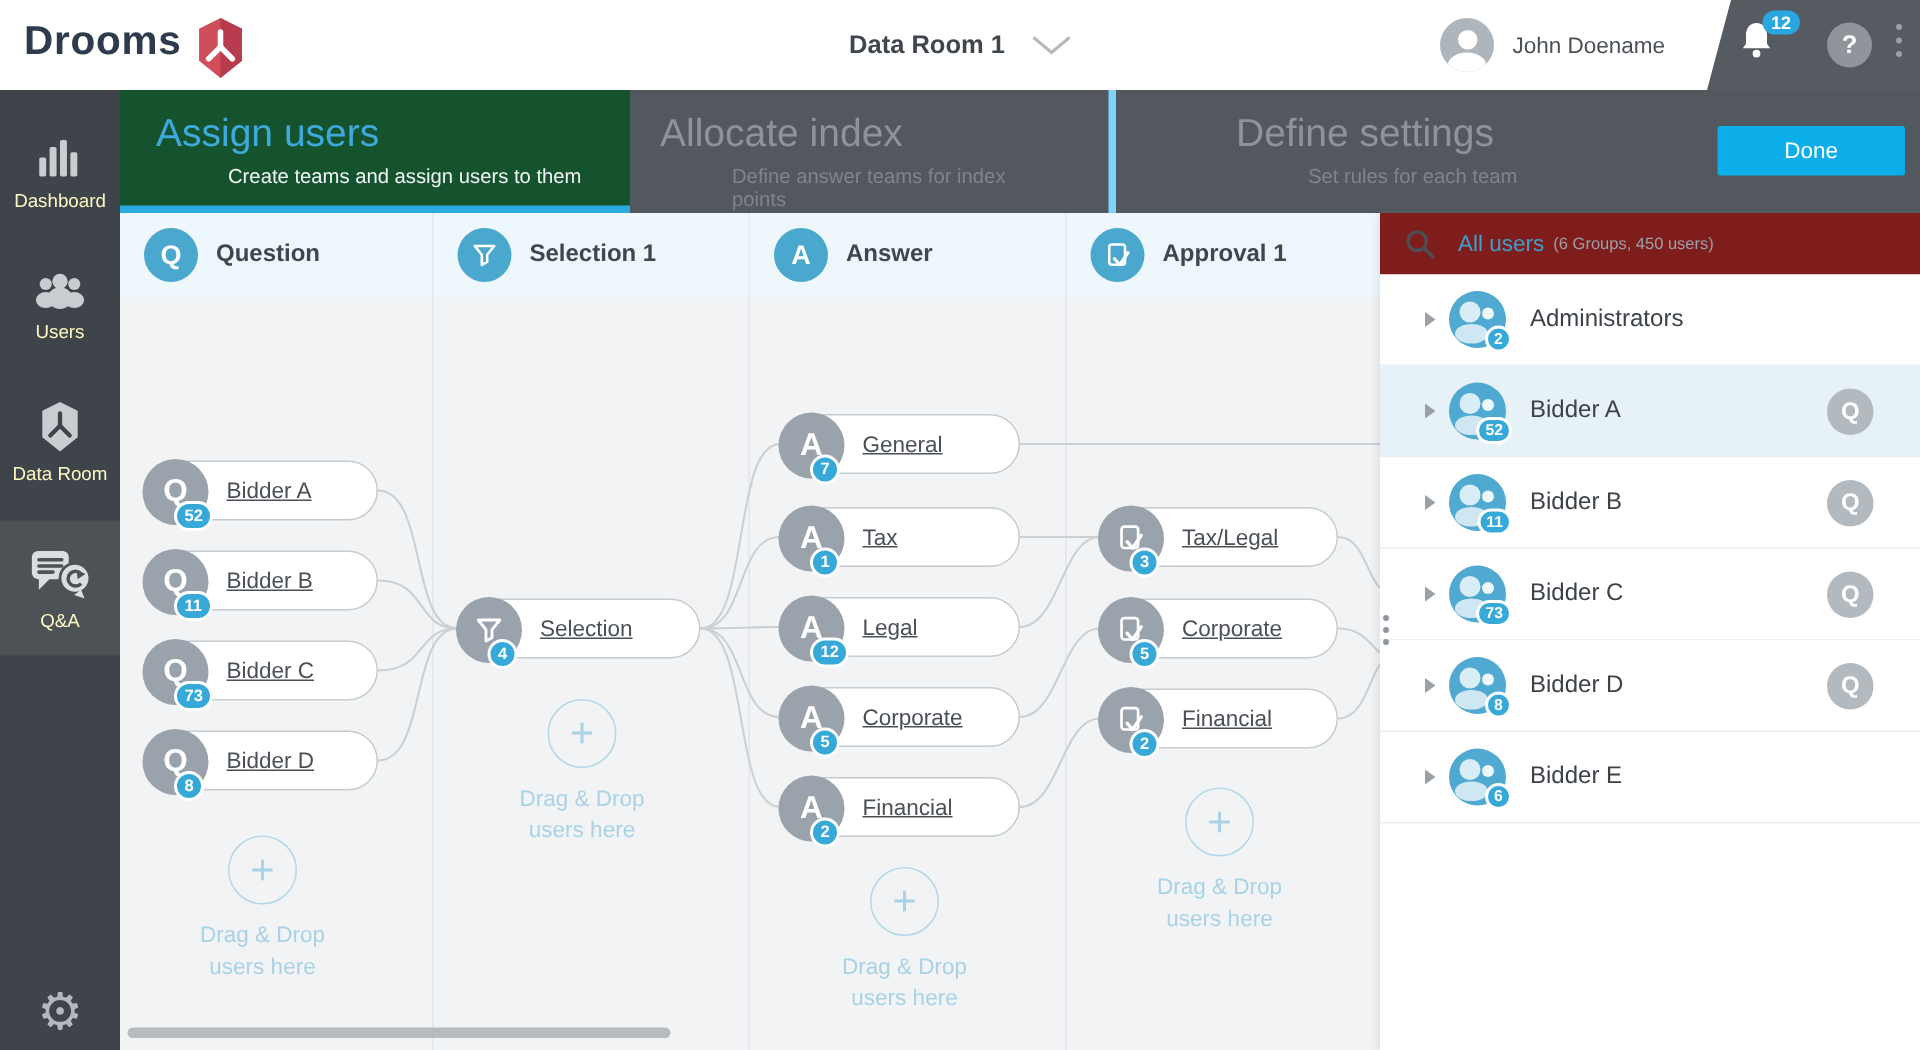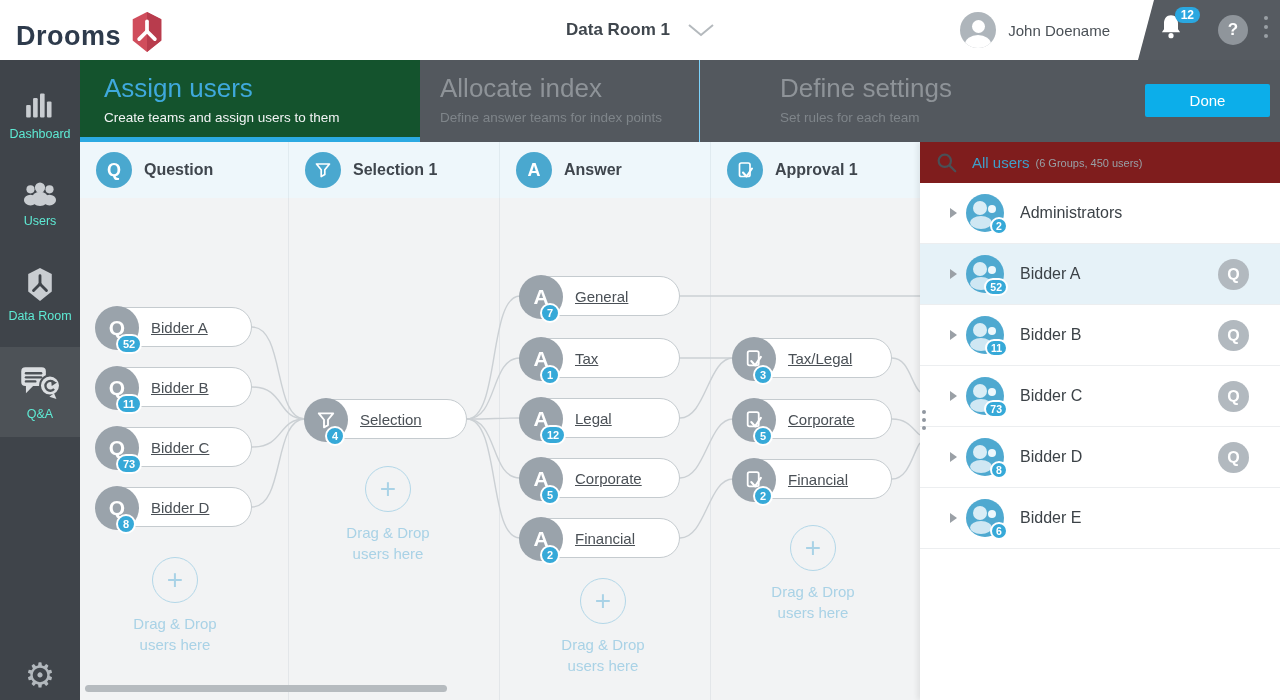--- a/index.html
+++ b/index.html
@@ -1,21 +1,21 @@
 <!DOCTYPE html>
 <html><head>
 <meta charset="utf-8">
 <style>
   * { margin:0; padding:0; box-sizing:border-box; }
   html,body { width:1280px; height:700px; overflow:hidden; }
   body { font-family:"Liberation Sans", sans-serif; position:relative; background:#f2f3f4; }
 
   
   .topbar { position:absolute; top:0; left:0; width:1280px; height:60px; background:#fff; z-index:30; }
-  .logo { position:absolute; left:16px; top:12px; display:flex; align-items:flex-end; gap:8px; }
+  .logo { position:absolute; left:16px; top:12px; display:flex; align-items:flex-start; gap:8px; }
   .logo-text { font-size:27px; font-weight:bold; color:#2e3b4c; letter-spacing:.5px; }
   .room-select { position:absolute; left:0; right:0; top:0; height:60px; display:flex; align-items:center; justify-content:center; gap:18px; pointer-events:none; }
   .room-select > * { pointer-events:auto; }
   .room-label { font-size:17px; font-weight:bold; color:#3f464d; }
   .user-chip { position:absolute; right:170px; top:12px; display:flex; align-items:center; gap:12px; }
   .avatar { width:36px; height:36px; border-radius:50%; background:#aeb5bb; overflow:hidden; position:relative; }
   .avatar .head { position:absolute; left:12px; top:8px; width:13px; height:13px; border-radius:50%; background:#fff; }
   .avatar .shoulders { position:absolute; left:5px; top:23px; width:26px; height:18px; border-radius:50%; background:#fff; }
   .user-name { font-size:15px; color:#4a5056; }
   .topbar-dark { position:absolute; top:0; right:0; width:142px; height:60px; background:#565b61; clip-path:polygon(16px 0, 142px 0, 142px 60px, 0 60px); }
@@ -24,31 +24,31 @@
   .help-circle { position:absolute; left:80px; top:15px; width:30px; height:30px; border-radius:50%; background:#8f959b; color:#fff; font-size:17px; font-weight:bold; display:flex; align-items:center; justify-content:center; cursor:pointer; }
   .kebab { position:absolute; left:126px; top:16px; display:flex; flex-direction:column; gap:5px; cursor:pointer; }
   .kebab i { width:4px; height:4px; border-radius:50%; background:#9aa0a5; }
 
   
   .tabbar { position:absolute; top:60px; left:0; width:1280px; height:82px; background:#53585e; z-index:20; }
   .tab { position:absolute; top:0; height:82px; cursor:pointer; }
   .tab-active { left:80px; width:340px; background:#14532d; padding:13px 0 0 24px; }
   .tab-active::after { content:""; position:absolute; left:0; bottom:0; width:100%; height:5px; background:#2baae2; }
   .tab2 { left:420px; width:280px; padding:13px 0 0 20px; }
-  .tab3 { left:699px; width:420px; padding:13px 0 0 80px; border-left:1px solid #7dd3fc; }
+  .tab3 { left:739px; width:420px; padding:13px 0 0 80px; border-left:5px solid #7dd3fc; }
   .tab-title { font-size:26px; color:#8e9398; font-weight:400; }
   .tab-active .tab-title { color:#3fa9dc; }
-  .tab-sub { font-size:13.5px; margin-top:6px; color:#7f858a; }
+  .tab-sub { font-size:13.5px; margin-top:6px; color:#7f858a;margin-left:48px; }
   .tab-active .tab-sub { color:#f2f4f5; }
   .done-btn { position:absolute; right:10px; top:24px; width:125px; height:33px; background:#0caeea; color:#fff; font-size:15px; border:none; border-radius:2px; cursor:pointer; font-family:inherit; }
 
   
   .sidebar { position:absolute; top:60px; left:0; width:80px; height:640px; background:#3f444a; z-index:25; }
   .side-item { width:80px; padding:14px 0 12px; display:flex; flex-direction:column; align-items:center; gap:8px; cursor:pointer; }
-  .side-item .lbl { font-size:12.5px; color:#5eead4; }
+  .side-item .lbl { font-size:12.5px; color:#fef9c3; }
   .side-item.active { background:#4d5257; padding:18px 0 16px; }
   .side-gear { position:absolute; bottom:8px; left:0; width:80px; text-align:center; font-size:34px; color:#b2b8bd; cursor:pointer; line-height:1; }
 
   
   .flow { position:absolute; left:80px; top:142px; width:840px; height:558px; background:#f2f3f4; overflow:hidden; }
   .col-sep { position:absolute; top:0; bottom:0; width:1px; background:#e3e6e9; }
   .flow-header { position:absolute; top:0; left:0; width:840px; height:56px; background:#eef7fb; display:flex; }
   .fh-cell { height:56px; display:flex; align-items:center; gap:12px; padding-left:16px; border-left:1px solid #e0ebf0; }
   .fh-cell:first-child { border-left:none; }
   .fh-ic { width:36px; height:36px; border-radius:50%; background:#4aa8cf; color:#fff; font-size:18px; font-weight:bold; display:flex; align-items:center; justify-content:center; flex:0 0 auto; }

